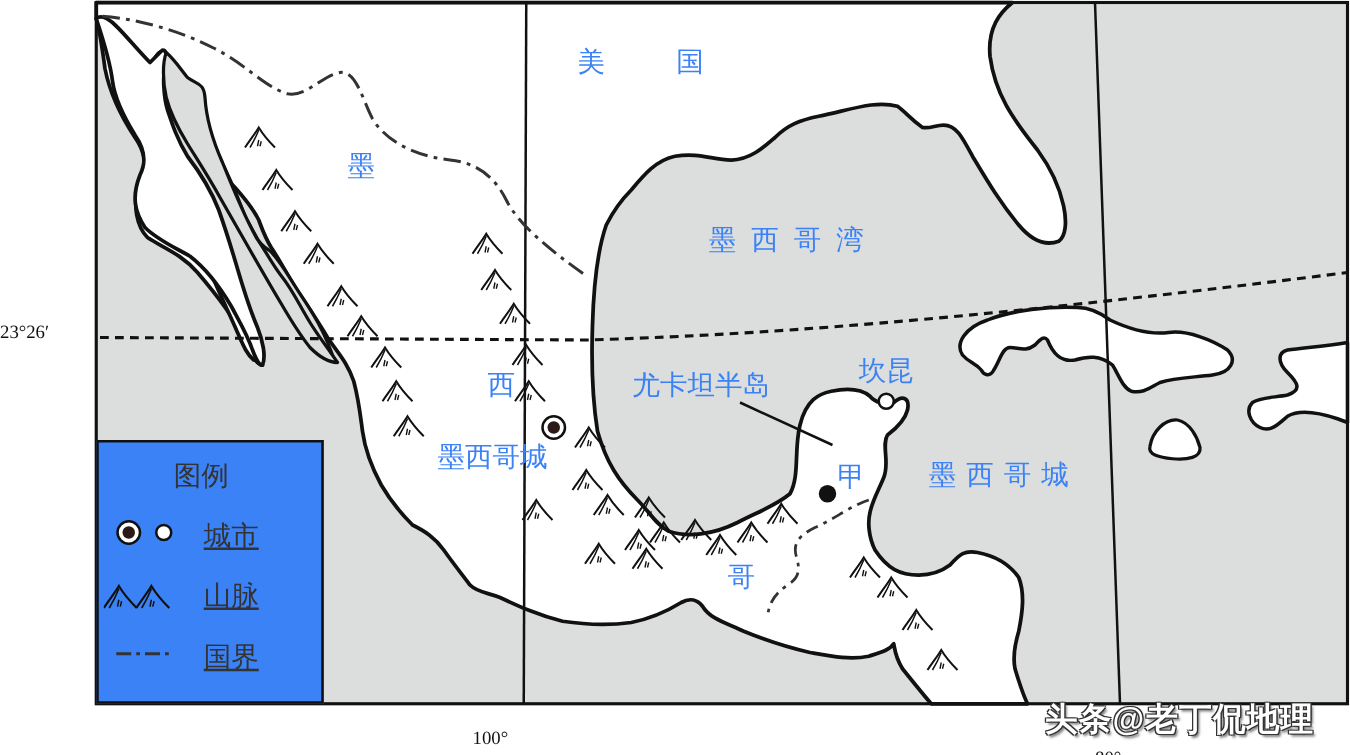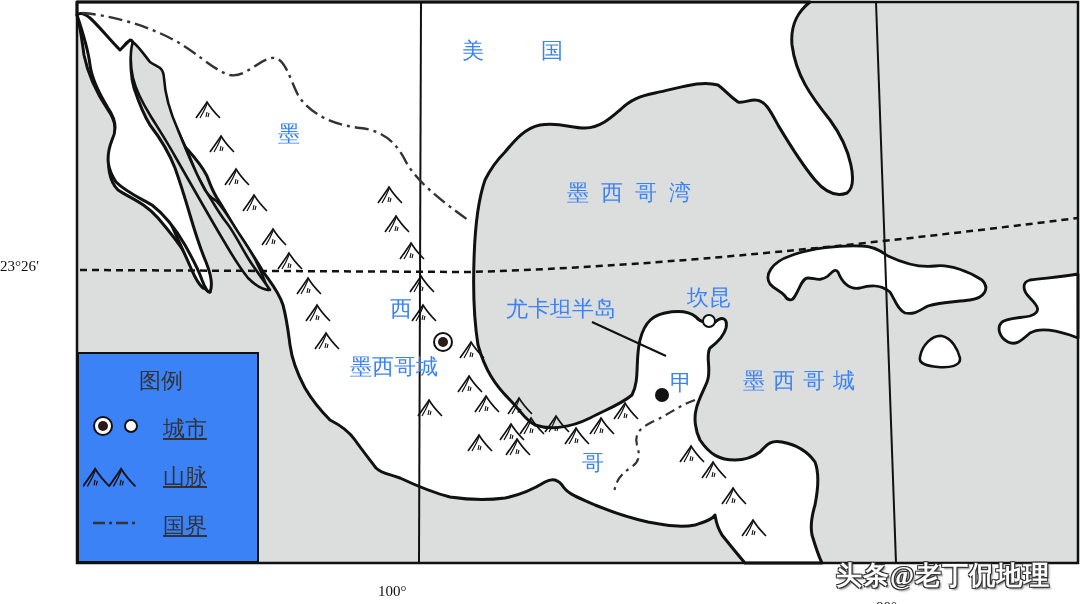--- a/index.html
+++ b/index.html
@@ -7,21 +7,21 @@
   #map { position: absolute; left: 0; top: 0; width: 1080px; height: 604px; }
   .lbl { position: absolute; color: #3b82f6; font-family: "DejaVu Sans", "Liberation Sans", sans-serif; white-space: nowrap; line-height: 1; }
   .lbl-big { font-size: 22px; letter-spacing: 0; }
   .lbl-spaced { letter-spacing: 12px; }
   .axis { position: absolute; font-family: "Liberation Serif", "DejaVu Serif", serif; font-size: 15px; color: #111; line-height: 1; }
   .legend-box { position: absolute; left: 77px; top: 352px; width: 182px; height: 211px; background: #3b82f6; border: 2px solid #111; box-sizing: border-box; }
   .legend-title { position: absolute; left: 60px; top: 12px; font-size: 22px; color: #333; font-family: "DejaVu Sans", "Liberation Sans", sans-serif; }
   .legend-row { position: absolute; left: 0; width: 100%; height: 34px; }
   .legend-text { position: absolute; left: 84px; top: 5px; font-size: 22px; color: #333; font-family: "DejaVu Sans", "Liberation Sans", sans-serif; text-decoration: underline; }
   .legend-sym { position: absolute; left: 4px; top: 0; width: 78px; height: 34px; }
-  .watermark { position: absolute; left: 836px; top: 558px; font-size: 26px; font-weight: bold; color: #fff; font-family: Liberation Serif, serif;
+  .watermark { position: absolute; left: 836px; top: 558px; font-size: 26px; font-weight: bold; color: #fff; font-family: Liberation Sans, sans-serif;
     text-shadow: 1px 1px 0 #333, -1px -1px 0 #333, 1px -1px 0 #333, -1px 1px 0 #333, 2px 2px 2px rgba(0,0,0,0.5); letter-spacing: 1px; }
 </style>
 </head>
 <body>
 
 <svg id="map" viewBox="0 0 1080 604" xmlns="http://www.w3.org/2000/svg">
   <defs>
     <g id="mtn">
       <path d="M0,14 C4,8 8,3 11,-2 C14,3 19,9 24,14" fill="none" stroke="#111" stroke-width="1.6"></path>
       <path d="M4,14 C7,9 9,5 11,0" fill="none" stroke="#111" stroke-width="1.2"></path>

